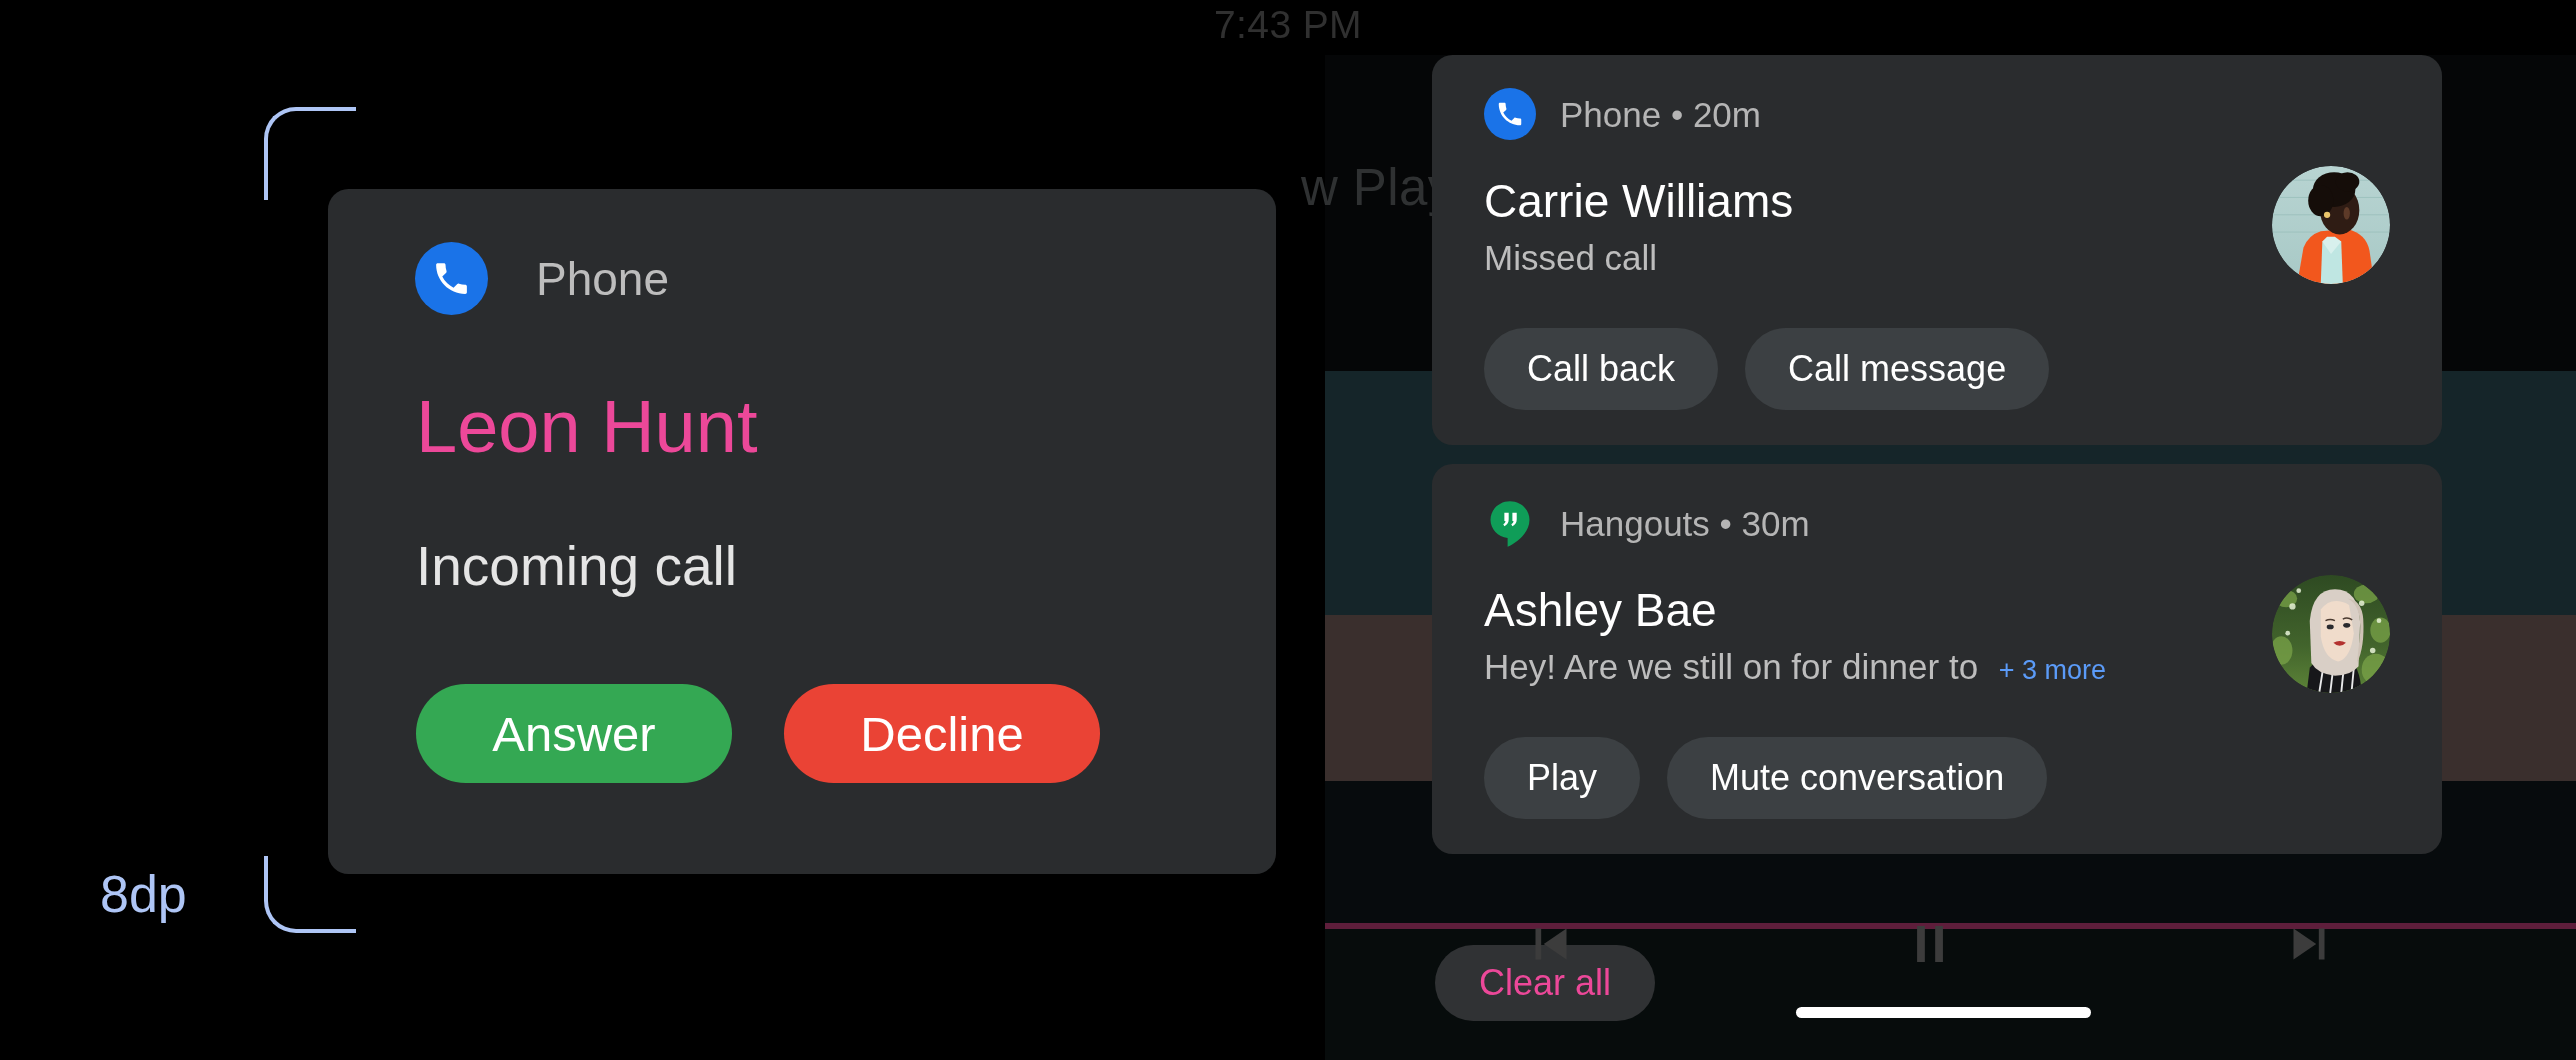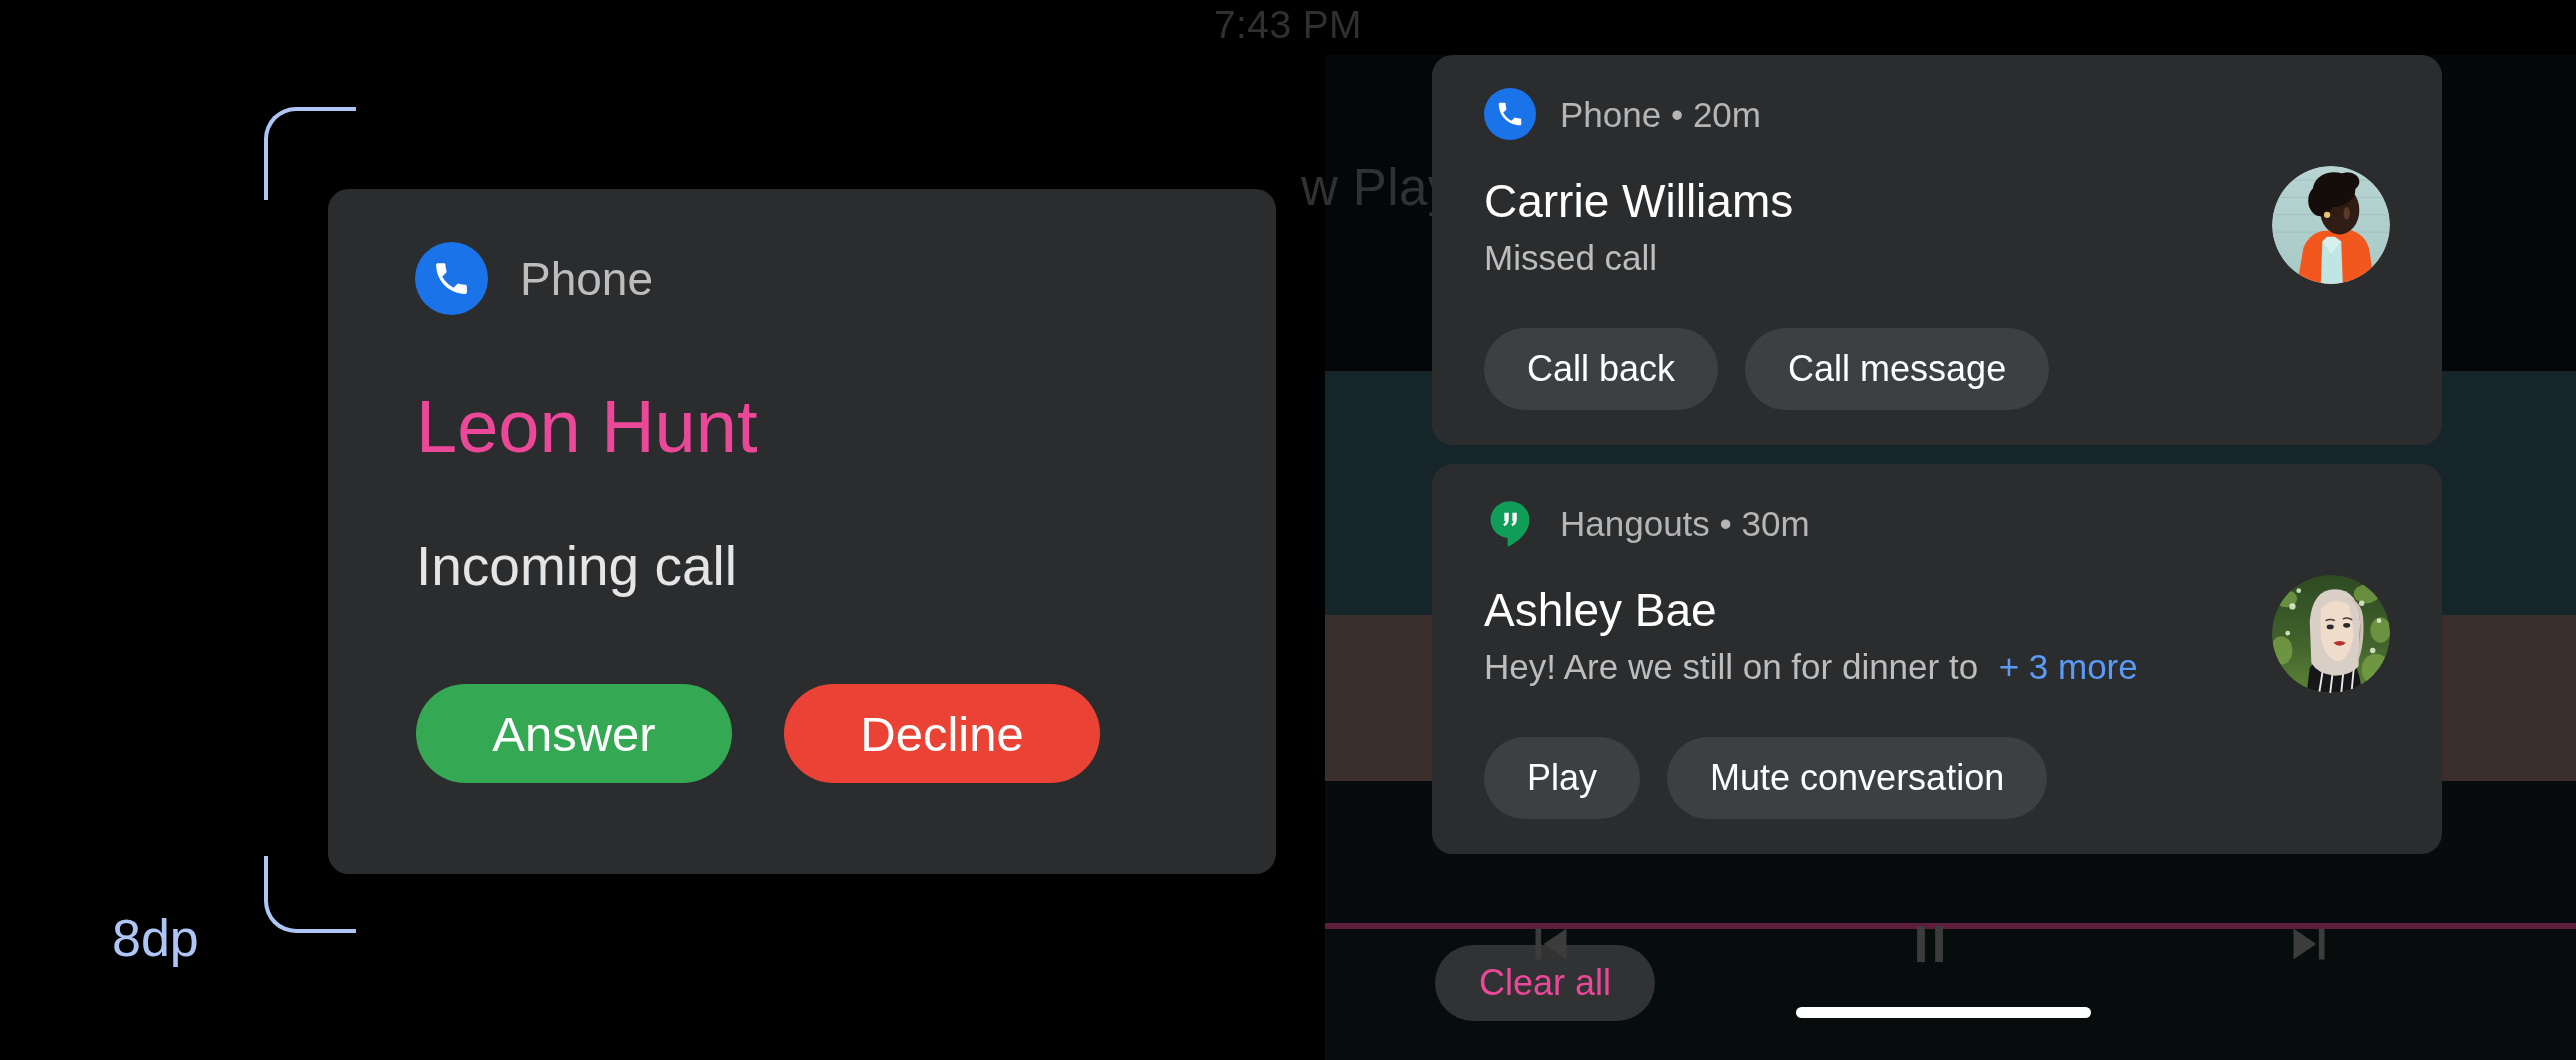--- a/index.html
+++ b/index.html
@@ -91,26 +91,25 @@
   #bracket-bottom {
     left: 264px;
     top: 856px;
     width: 92px;
     height: 77px;
     border-width: 0 0 4.7px 4.7px;
     border-bottom-left-radius: 32px;
   }
   #dp-label {
     position: absolute;
-    left: 112px;
+    left: 100px;
     top: 864px;
     font-size: 52px;
     color: #aec5f5;
     line-height: 60px;
-    margin-top: 44px;
   }
 
   
   #call-card {
     position: absolute;
     left: 328px;
     top: 189px;
     width: 948px;
     height: 685px;
     background: #2a2c2e;
@@ -129,21 +128,21 @@
     height: 73px;
     border-radius: 50%;
     background: #1a73e8;
     display: flex;
     align-items: center;
     justify-content: center;
     flex: 0 0 auto;
   }
   .app-icon-phone svg { width: 41px; height: 41px; display:block; }
   #call-app-name {
-    margin-left: 32px;
+    margin-left: 48px;
     font-size: 46px;
     color: #bdbdbd;
     line-height: 52px;
   }
   #call-name {
     position: absolute;
     left: 88px;
     top: 197px;
     font-size: 74px;
     color: #ec4899;
@@ -248,21 +247,21 @@
   }
   .notif-sub {
     font-size: 35px;
     color: #bdbdbd;
     line-height: 43px;
     white-space: nowrap;
     overflow: hidden;
   }
   .notif-sub.clipped { max-width: 600px; }
   .notif-more {
-    font-size: 35px;
+    font-size: 27px;
     color: #5b9bf8;
     line-height: 43px;
     white-space: nowrap;
     margin-left: 20.5px;
     flex: 0 0 auto;
   }
   .notif-avatar {
     position: absolute;
     right: 0;
     top: -8px;

